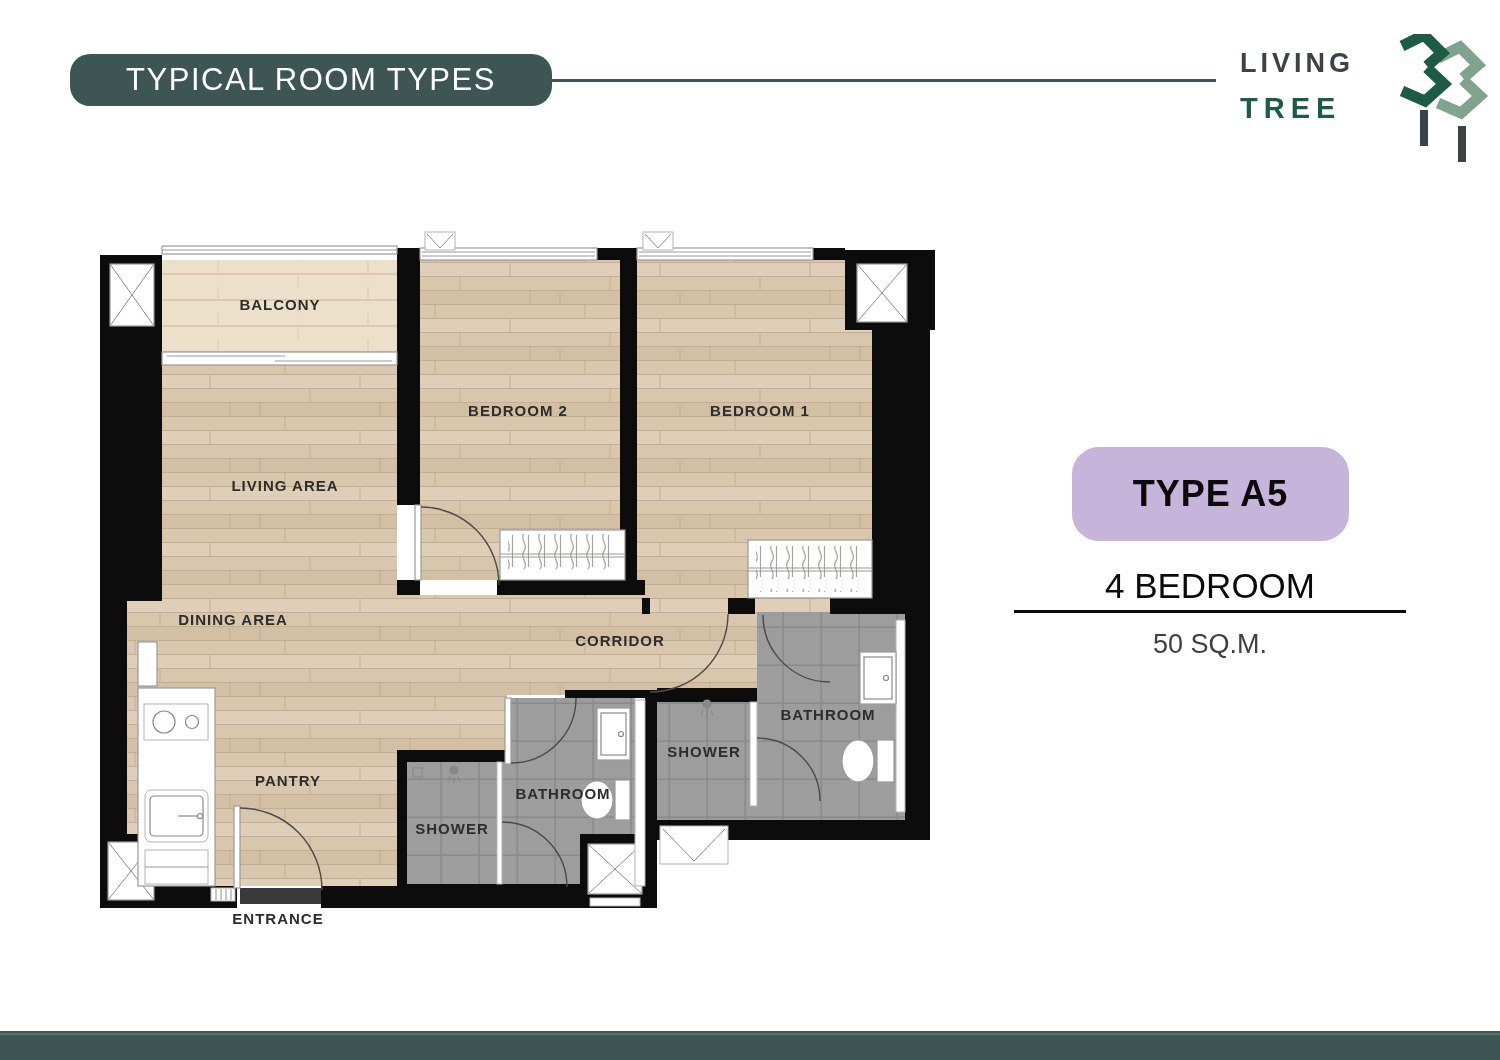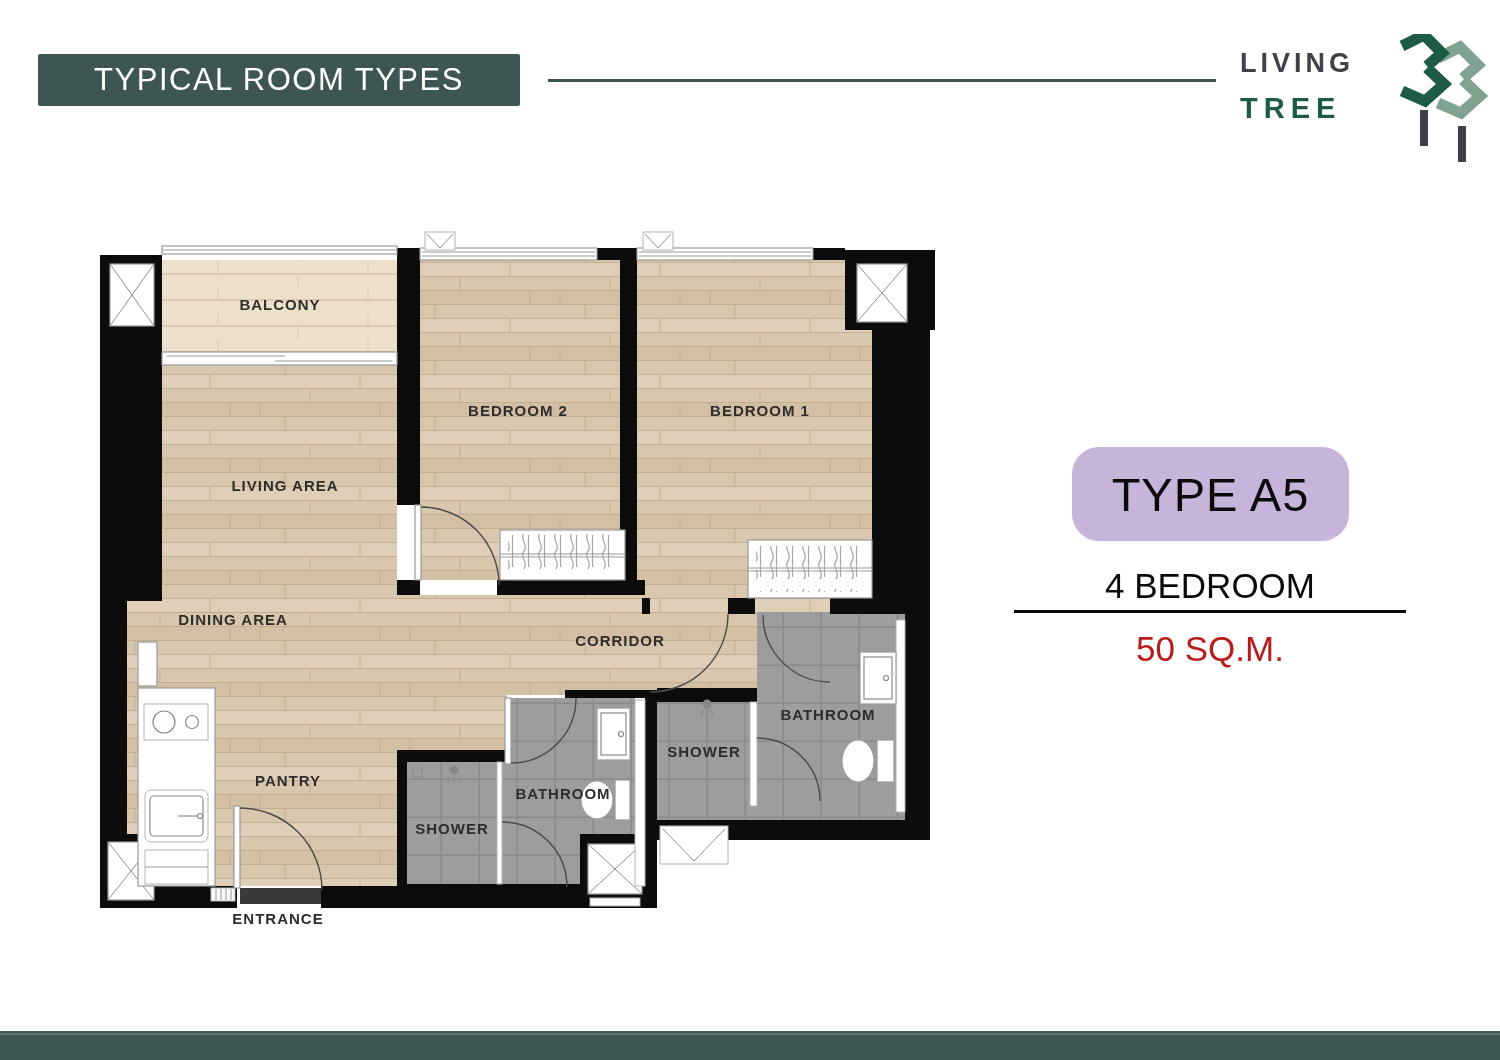--- a/index.html
+++ b/index.html
@@ -8,38 +8,38 @@
     --balcony_wood:#ece0cb; --balcony_line:#d9cab0;
     --tile:#9d9d9d; --tile_line:#8a8a8a;
     --logo_gray:#3c4245; --logo_green:#1d5b44; --logo_sage:#7fa38e;
     --label_ink:#2d2d2d;
   }
   *{box-sizing:border-box}
   html,body{margin:0;padding:0}
   body{width:1500px;height:1060px;position:relative;background:#ffffff;
        font-family:"Liberation Sans", sans-serif;overflow:hidden}
 
-  .header-box{position:absolute;left:38px;top:54px;width:482px;height:52px;
-      background:var(--teal);border-radius:2px;display:flex;align-items:center;justify-content:center}
+  .header-box{position:absolute;left:70px;top:54px;width:482px;height:52px;
+      background:var(--teal);border-radius:20px;display:flex;align-items:center;justify-content:center}
   .header-box span{color:#fff;font-size:31px;letter-spacing:1.5px;font-weight:400;white-space:nowrap}
   .header-line{position:absolute;left:548px;top:79px;width:668px;height:3px;background:var(--teal)}
 
   .logo-words{position:absolute;left:1240px;top:49px;line-height:1.05}
   .logo-w1{font-size:27px;font-weight:700;letter-spacing:4px;color:var(--logo_gray)}
   .logo-w2{font-size:29px;font-weight:700;letter-spacing:6px;color:var(--logo_green);margin-top:16px}
   .logo-mark{position:absolute;left:1380px;top:34px}
 
   .badge{position:absolute;left:1072px;top:447px;width:277px;height:94px;background:var(--lavender);
       border-radius:27px;display:flex;align-items:center;justify-content:center}
-  .badge span{font-size:47px;font-weight:400;color:#0a0a0a;letter-spacing:1px}
+  .badge span{font-size:36px;font-weight:700;color:#0a0a0a;letter-spacing:1px}
   .spec-bedrooms{position:absolute;left:1010px;top:566px;width:400px;text-align:center;
       font-size:35px;color:#0a0a0a;font-weight:500}
   .spec-divider{position:absolute;left:1014px;top:610px;width:392px;height:3px;background:#0a0a0a}
   .spec-area{position:absolute;left:1010px;top:629px;width:400px;text-align:center;
-      font-size:35px;color:#b91c1c;font-weight:500}
+      font-size:27px;color:#404040;font-weight:500}
 
   .footer-bar{position:absolute;left:0;top:1031px;width:1500px;height:29px;
       background:var(--teal);border-top:2px solid #62777311;box-shadow:inset 0 2px 0 #5d716e}
 
   .plan{position:absolute;left:100px;top:226px}
   .wall{fill:var(--wall)}
   .wfix{fill:#ffffff;stroke:#9a9a9a;stroke-width:1.2}
   .wfix2{fill:#ffffff;stroke:#b3b3b3;stroke-width:1}
   .xline{stroke:#9a9a9a;stroke-width:1.1}
   .thin{stroke:#8f8f8f;stroke-width:1;fill:none}

